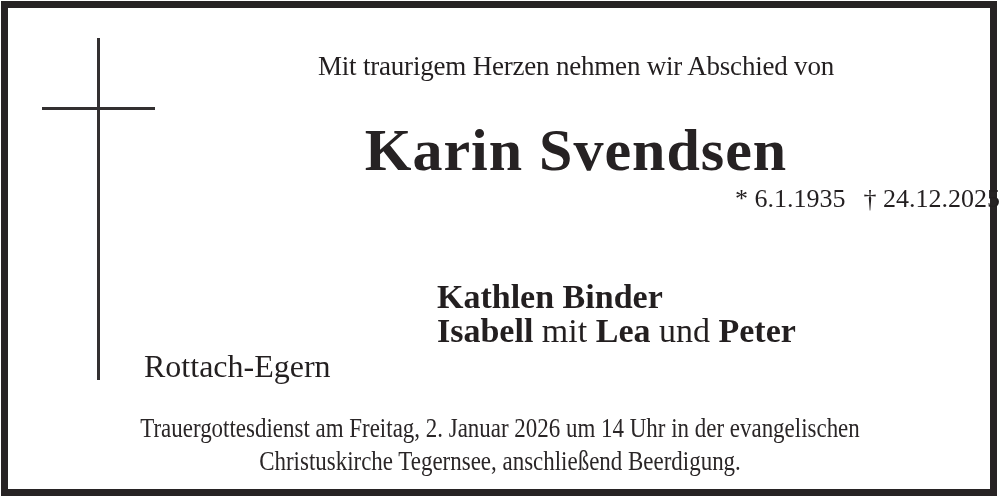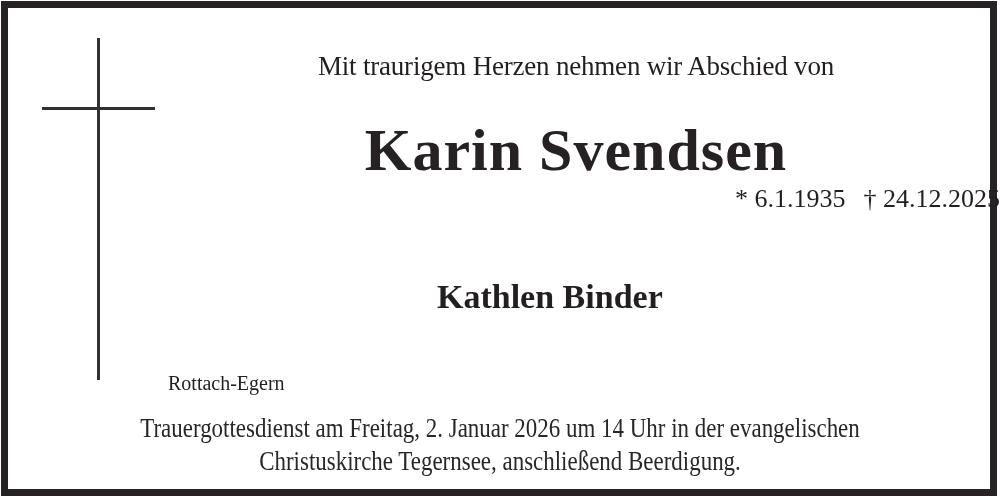--- a/index.html
+++ b/index.html
@@ -87,25 +87,24 @@
     position: absolute;
     left: 437px;
     top: 280px;
     font-size: 34px;
     line-height: 34px;
     white-space: nowrap;
   }
   .bold { font-weight: bold; }
   .place {
     position: absolute;
-    left: 168px;
+    left: 144px;
     top: 348px;
-    font-size: 20px;
+    font-size: 32px;
     white-space: nowrap;
-    margin-top: 24px;
   }
   .service {
     position: absolute;
     left: 0;
     right: 0;
     top: 412px;
     text-align: center;
     font-size: 27px;
     line-height: 33px;
     transform: scaleX(0.85);
@@ -131,20 +130,21 @@
 
     <div class="name">Karin Svendsen</div>
 
     <div class="dates">
       <span class="birth">* 6.1.1935</span><span class="death">† 24.12.2025</span>
     </div>
   </div>
 
   <div class="mourners">
     <div class="bold">Kathlen Binder</div>
+    <div><span class="bold">Isabell</span><span> mit </span><span class="bold">Lea</span><span> und </span><span class="bold">Peter</span></div>
   </div>
 
   <div class="place">Rottach-Egern</div>
 
   <div class="service">
     <div>Trauergottesdienst am Freitag, 2. Januar 2026 um 14 Uhr in der evangelischen</div>
     <div>Christuskirche Tegernsee, anschließend Beerdigung.</div>
   </div>
 
 </div>

